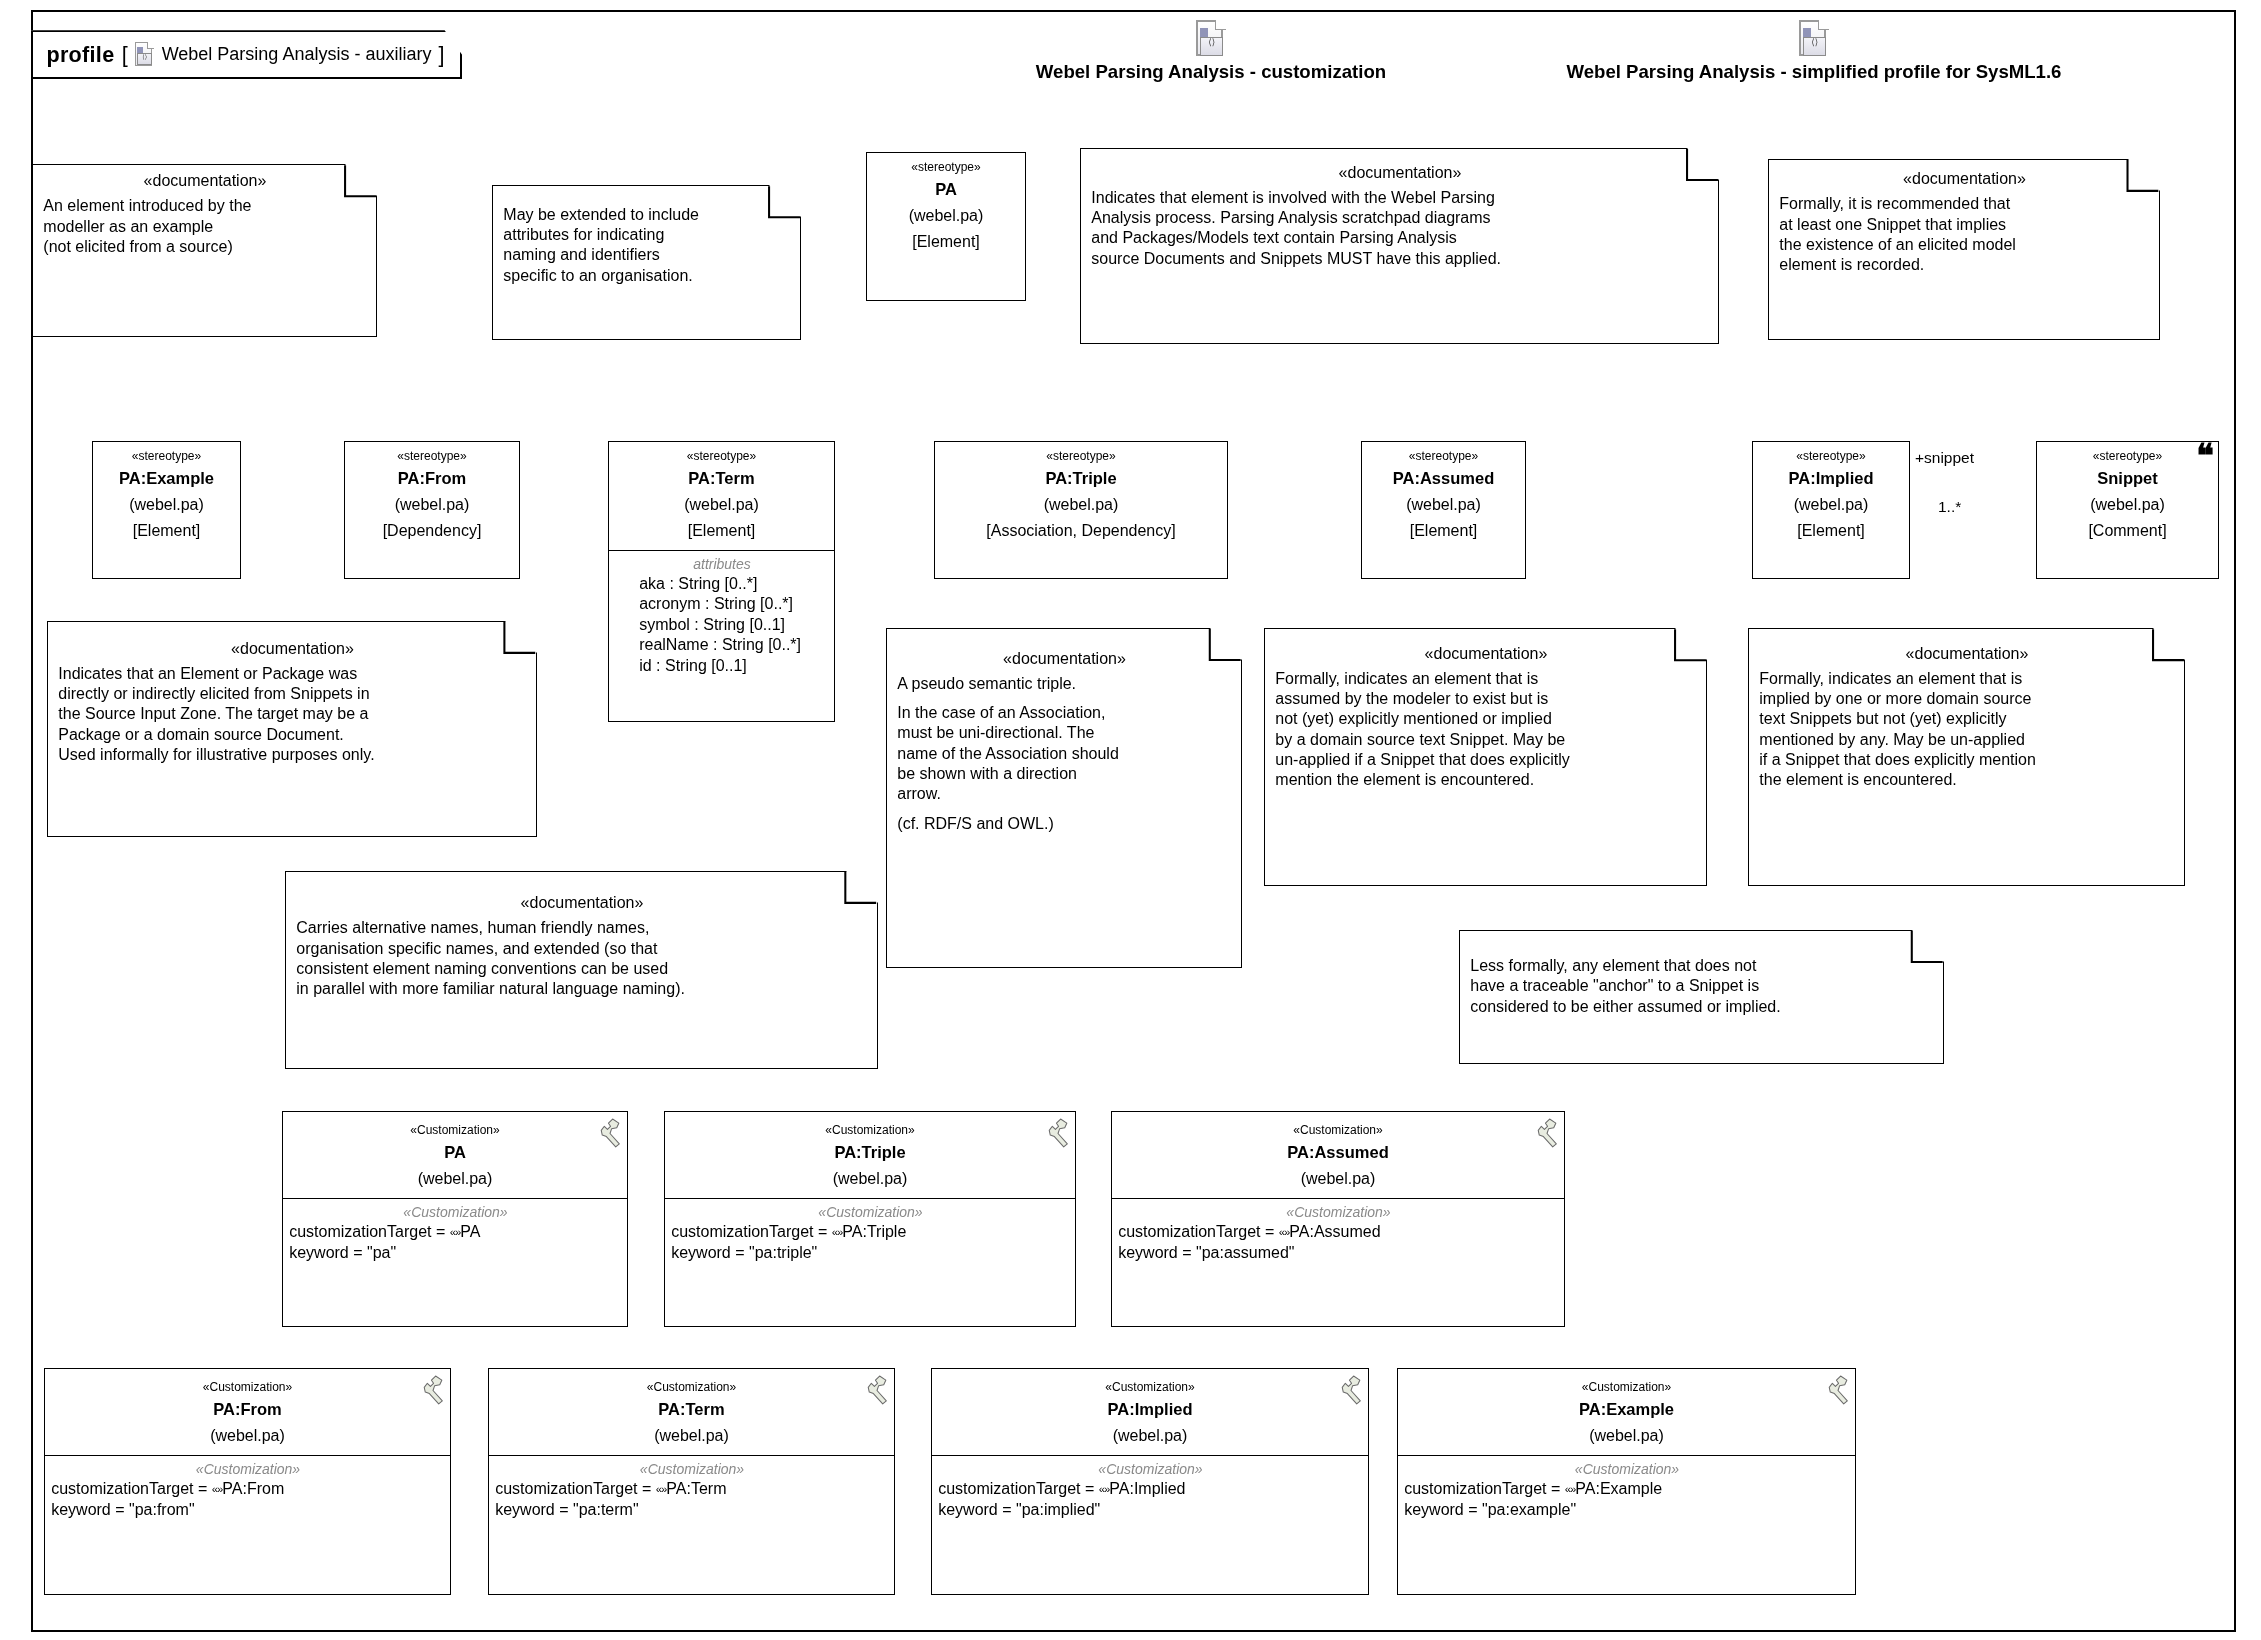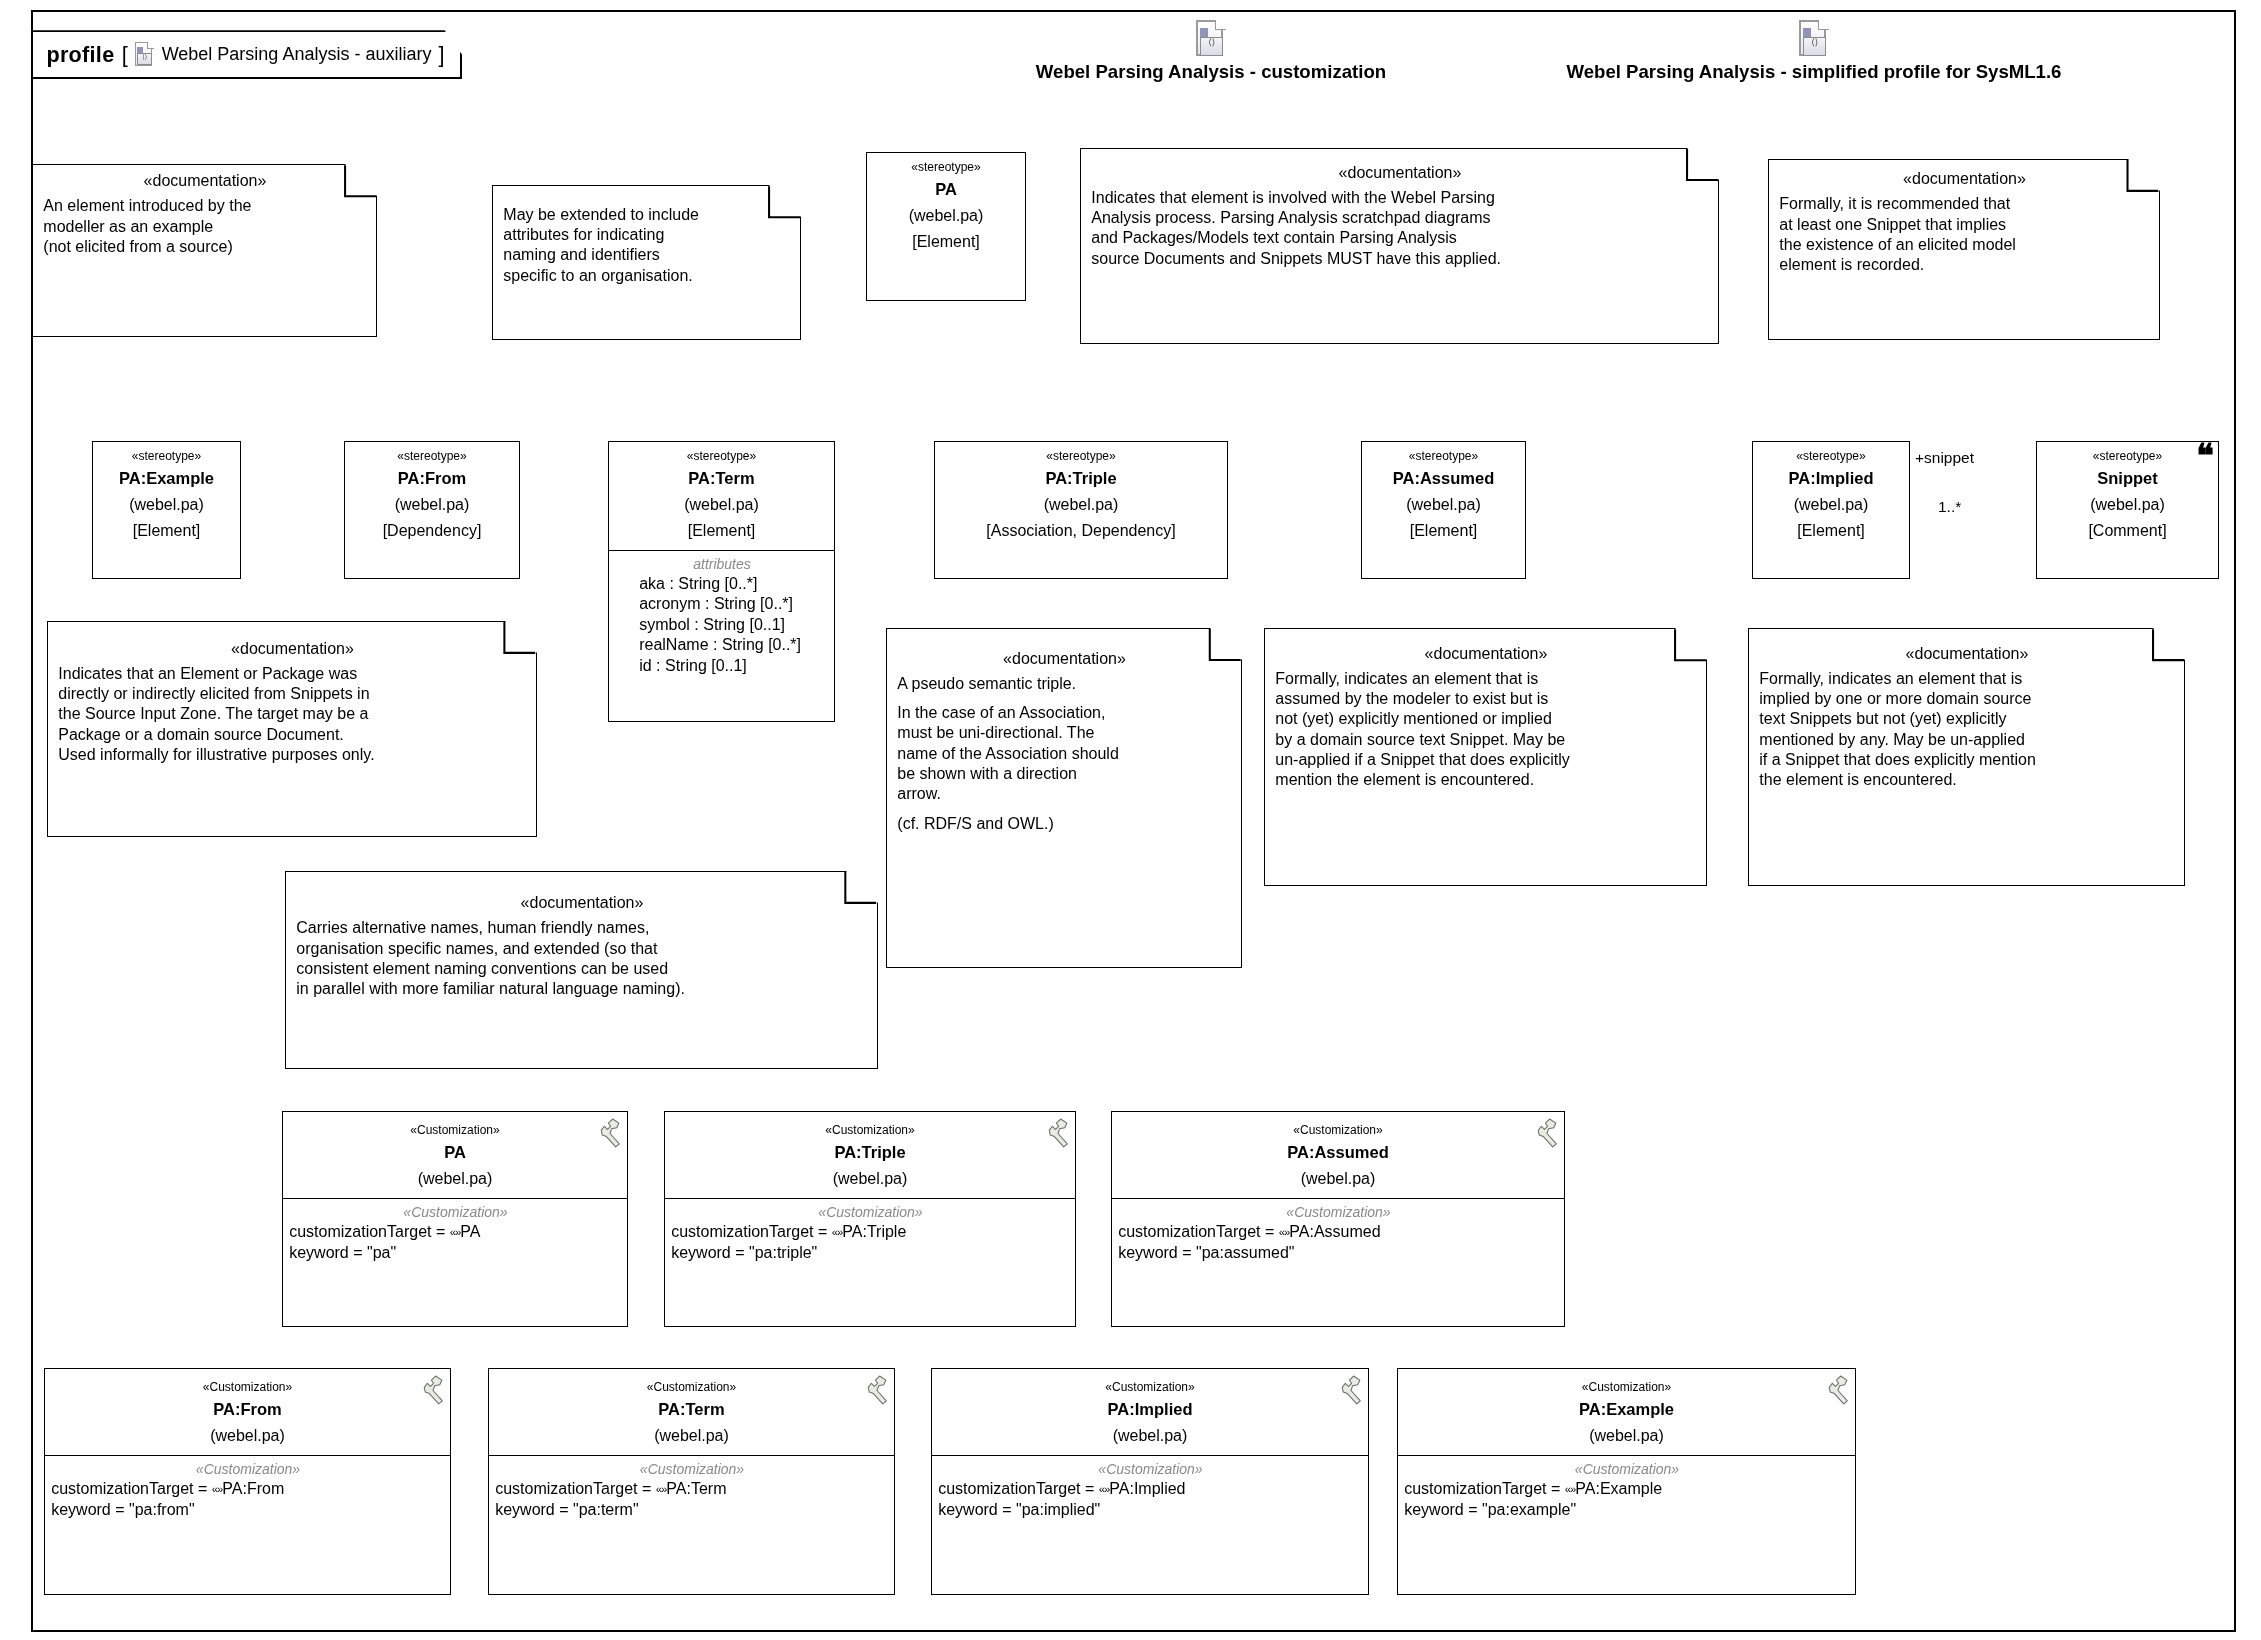--- a/index.html
+++ b/index.html
@@ -374,20 +374,31 @@
       </svg>
     <div class="txt" style="padding-top:23px;">
       <div class="stt">«documentation»</div>
       <p>Carries alternative names, human friendly names,</p>
       <p>organisation specific names, and extended (so that</p>
       <p>consistent element naming conventions can be used</p>
       <p>in parallel with more familiar natural language naming).</p>
     </div>
   </div>
 
+  <div class="note" style="left:1459px;top:930px;width:485px;height:134px;">
+    <div class="body"></div>
+    <svg width="485" height="134" viewBox="0 0 940 260">
+        <polyline points="878,2 878,62 938,62" fill="none" stroke="#000" stroke-width="4"></polyline>
+      </svg>
+    <div class="txt" style="padding-top:26px;">
+      <p>Less formally, any element that does not</p>
+      <p>have a traceable "anchor" to a Snippet is</p>
+      <p>considered to be either assumed or implied.</p>
+    </div>
+  </div>
 
   <div class="cls" style="left:282px;top:1111px;width:346px;height:216px;">
     <svg class="wrench" viewBox="0 0 44 60">
       <path d="M28 2 L20 10 L24 16 L18 22 L12 16 L6 24 L8 33 L16 36 L34 56 L41 50 L23 30 L26 21 L36 19 L40 10 Z" fill="#e8ece0" stroke="#6a6a6a" stroke-width="2" stroke-linejoin="round"></path>
     </svg>
     <div class="hd" style="padding-top:11.3px;">
       <div class="st">«Customization»</div>
       <div class="nm">PA</div>
       <div class="sub">(webel.pa)</div>
     </div>

